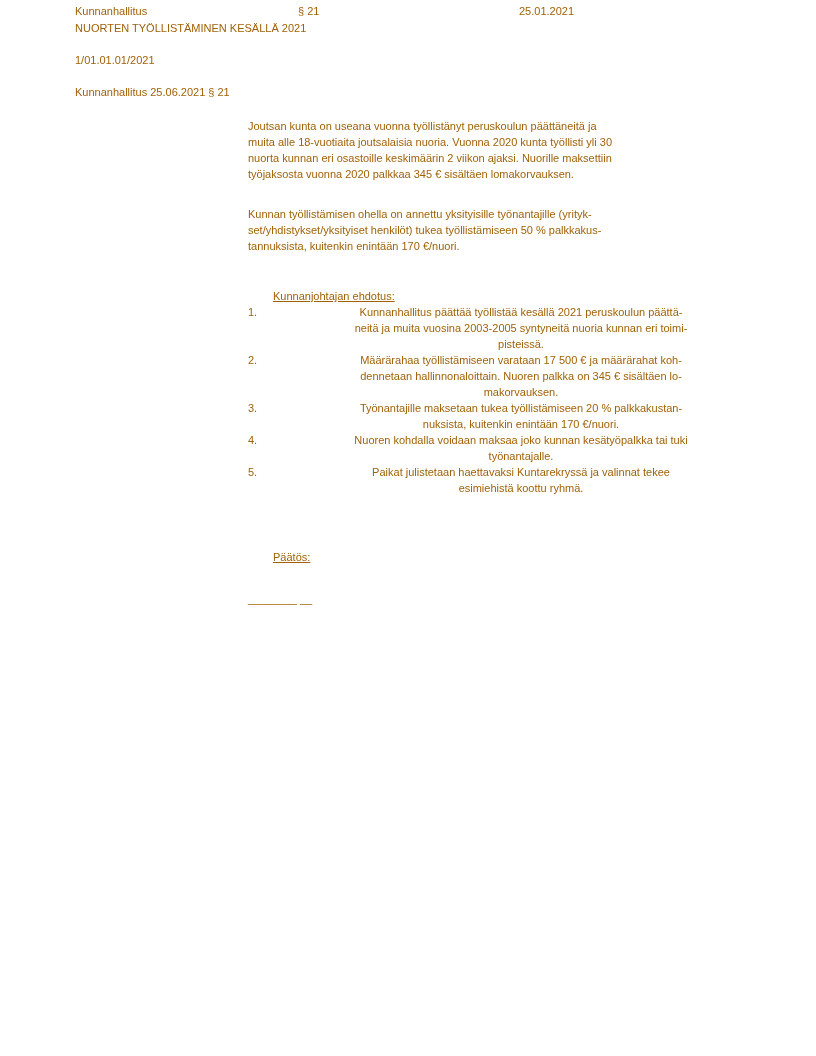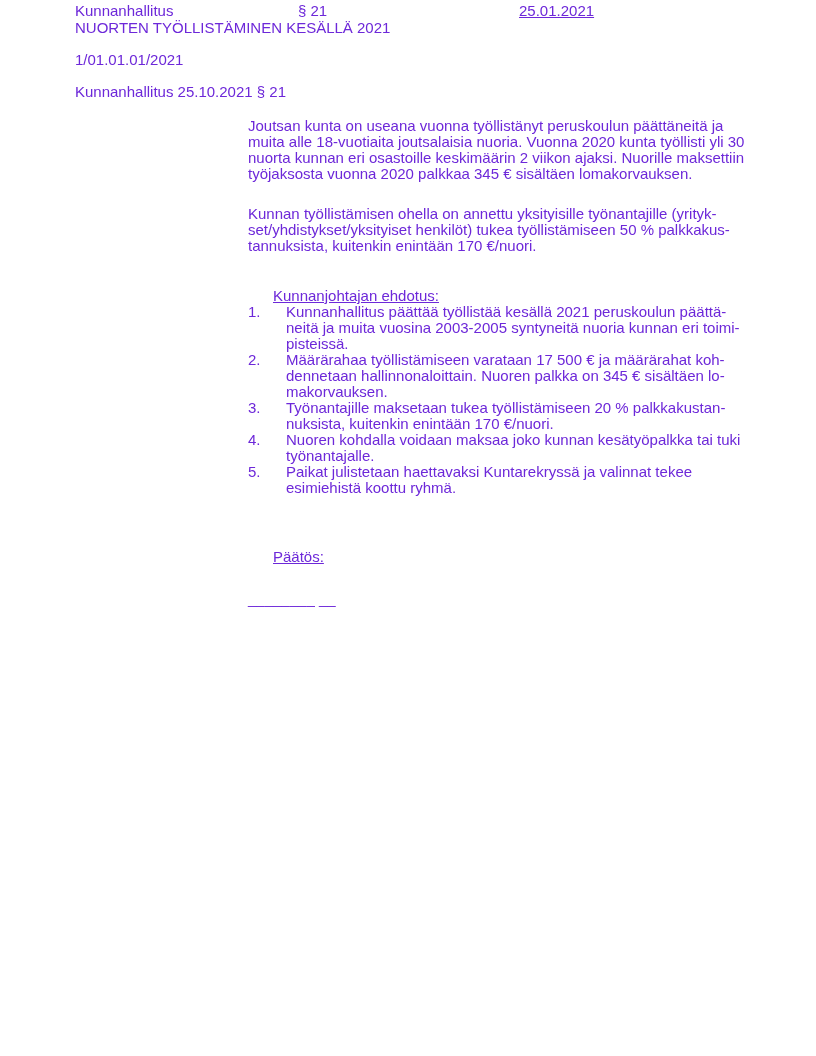--- a/index.html
+++ b/index.html
@@ -5,38 +5,38 @@
   html, body {
     margin: 0;
     padding: 0;
     background: #ffffff;
   }
   .page {
     position: relative;
     width: 816px;
     height: 1056px;
     background: #ffffff;
-    color: #6d28d9;
+    color: #a16207;
     font-family: "Liberation Sans", "DejaVu Sans", sans-serif;
-    font-size: 15px;
+    font-size: 11px;
     line-height: 16px;
     overflow: hidden;
   }
   .content {
     position: absolute;
     left: 75px;
     top: 3px;
     width: 700px;
   }
   .header-row {
     display: flex;
   }
   .h-left   { width: 223px; flex: 0 0 223px; }
   .h-center { width: 221px; flex: 0 0 221px; }
-  .h-right  { flex: 1; text-decoration: underline; }
+  .h-right  { flex: 1; }
 
   .title        { margin-top: 1px; }
   .case-number  { margin-top: 16px; }
   .section-ref  { margin-top: 16px; }
 
   .body-block {
     margin-left: 173px;
     width: 520px;
   }
   .para {
@@ -51,20 +51,21 @@
 
   .list { margin: 0; padding: 0; }
   .list-item { display: flex; }
   .num {
     width: 38px;
     flex: 0 0 38px;
   }
   .item-text {
     white-space: pre-line;
     width: 470px;
+    text-align: center;
   }
 
   .decision-heading { margin-top: 53px; }
   .decision-text { }
 
   .signature-line {
     margin-top: 26px;
     white-space: pre;
   }
 </style>
@@ -77,21 +78,21 @@
     <div class="header-row">
       <span class="h-left">Kunnanhallitus</span>
       <span class="h-center">§ 21</span>
       <span class="h-right">25.01.2021</span>
     </div>
 
     <div class="title">NUORTEN TYÖLLISTÄMINEN KESÄLLÄ 2021</div>
 
     <div class="case-number">1/01.01.01/2021</div>
 
-    <div class="section-ref">Kunnanhallitus 25.10.2021 § 21</div>
+    <div class="section-ref">Kunnanhallitus 25.06.2021 § 21</div>
 
     <div class="body-block">
 
       <div class="para p1">Joutsan kunta on useana vuonna työllistänyt peruskoulun päättäneitä ja
 muita alle 18-vuotiaita joutsalaisia nuoria. Vuonna 2020 kunta työllisti yli 30
 nuorta kunnan eri osastoille keskimäärin 2 viikon ajaksi. Nuorille maksettiin
 työjaksosta vuonna 2020 palkkaa 345 € sisältäen lomakorvauksen.</div>
 
       <div class="para p2">Kunnan työllistämisen ohella on annettu yksityisille työnantajille (yrityk-
 set/yhdistykset/yksityiset henkilöt) tukea työllistämiseen 50 % palkkakus-

